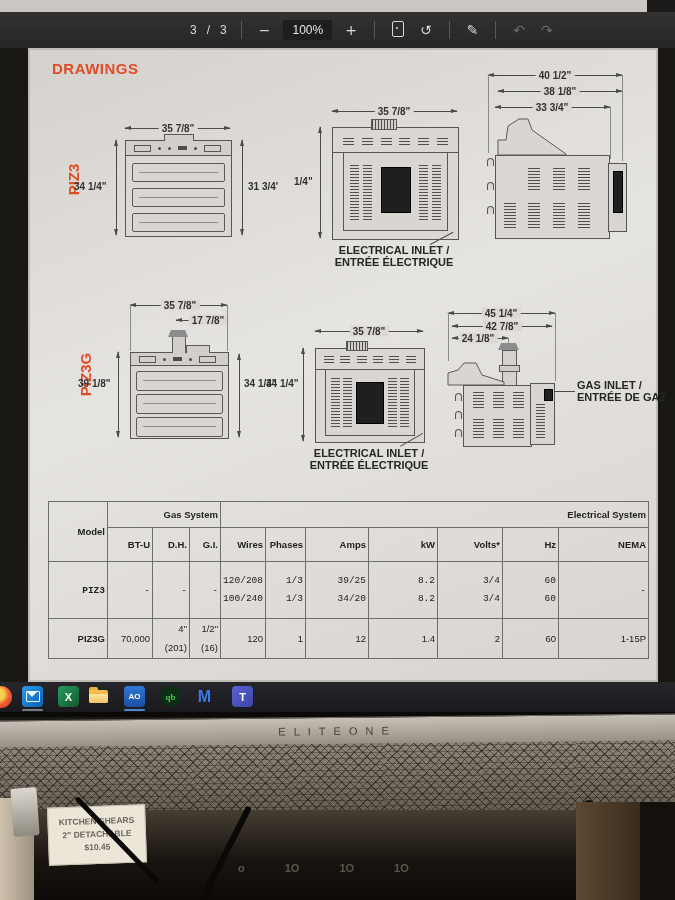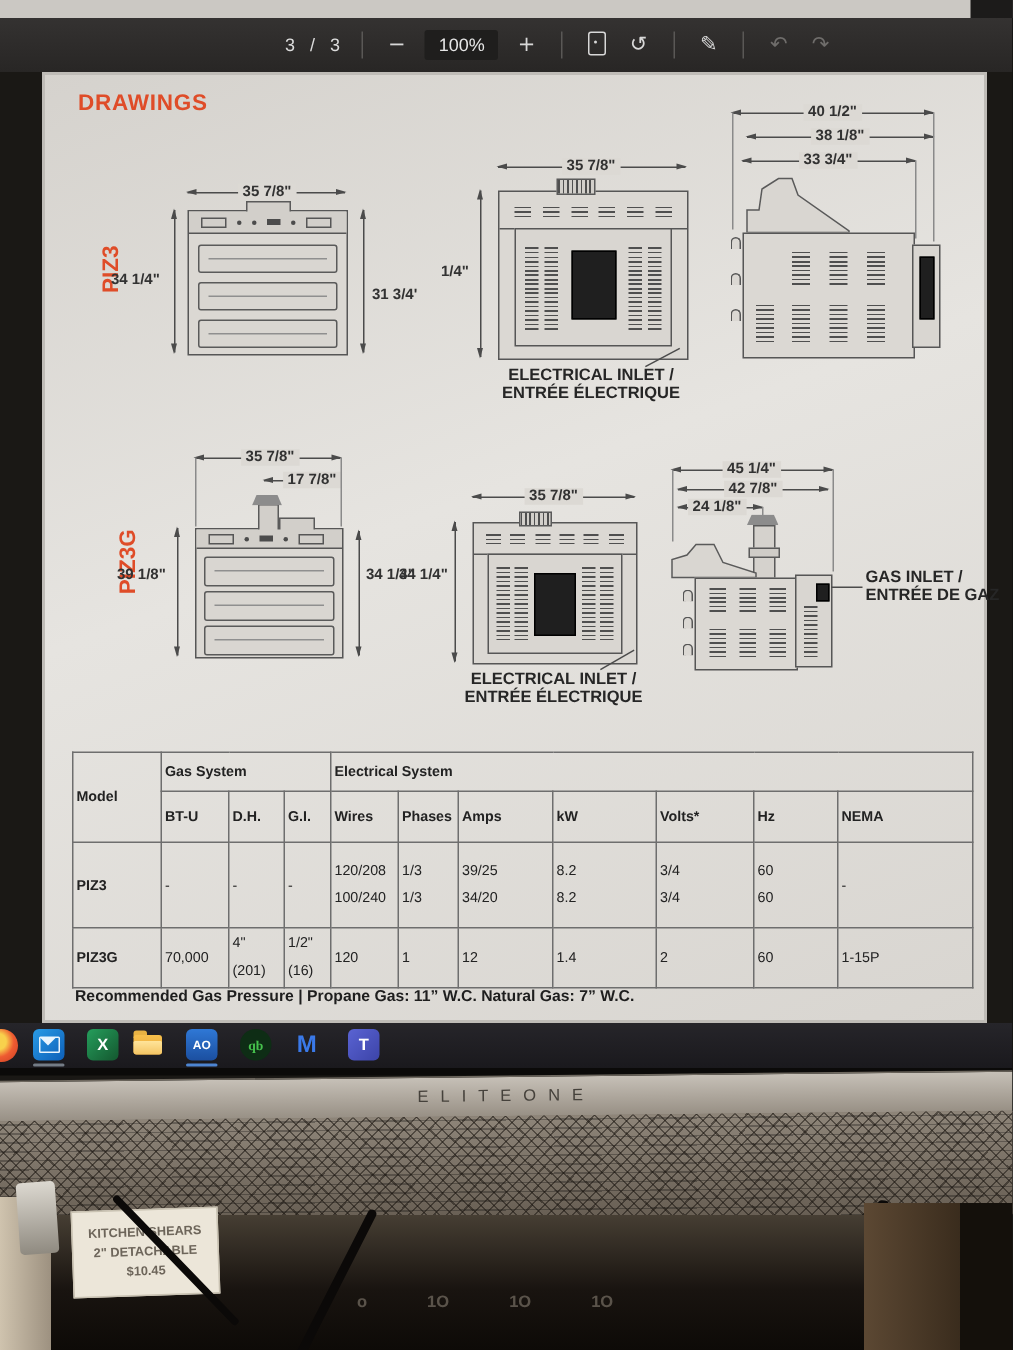--- a/index.html
+++ b/index.html
@@ -51,26 +51,26 @@
   .ovb-body{position:absolute;border:1px solid #565656;background:#d9d6d1;}
   .vcol{position:absolute;width:9px;}
   .blackbox{position:absolute;background:#1f1f1f;border:1px solid #000;}
   .cap{position:absolute;transform:translateX(-50%);font-weight:700;font-size:11px;color:#262626;white-space:nowrap;}
   .callout{position:absolute;font-weight:700;font-size:11px;color:#262626;white-space:nowrap;}
   .hook{position:absolute;width:5px;height:7px;border:1px solid #565656;border-bottom:none;border-radius:5px 5px 0 0;background:#dbd8d3;}
   .panel{position:absolute;border:1px solid #565656;background:#d9d6d1;}
 
   
   table.spec{position:absolute;border-collapse:collapse;table-layout:fixed;}
-  table.spec td{border:1px solid #6e6e6e;text-align:left;vertical-align:middle;
+  table.spec td{border:1px solid #6e6e6e;text-align:right;vertical-align:middle;
                 font-size:9.5px;color:#222;padding:1px 2px;}
   table.spec .hd{font-weight:700;font-size:9.5px;}
   table.spec .gh td{height:23px;}
   table.spec .ch td{height:31px;}
-  table.spec .r1 td{height:54px;}
+  table.spec .r1 td{height:54px;font-family:Liberation Mono, monospace;}
   table.spec .r2 td{height:37px;}
   .cell2 div{line-height:1.9;}
   .footnote{position:absolute;font-weight:700;font-size:10.5px;color:#1e1e1e;}
 
   
   .taskbar{left:0;top:682px;width:675px;height:30px;background:linear-gradient(#26252a,#1a191d);}
   .tb-ic{position:absolute;top:4px;width:21px;height:21px;border-radius:4px;display:flex;align-items:center;justify-content:center;font-weight:700;color:#fff;}
   .ic-browser{left:-10px;width:22px;height:22px;border-radius:50%;background:radial-gradient(circle at 40% 38%,#f8d14c 0 28%,#ee5b31 55%,#c93d22);}
   .ic-outlook{left:22px;background:linear-gradient(135deg,#2a9be6,#0d5fb8);}
   .env{width:12px;height:9px;border:1.5px solid #eaf4fd;border-radius:1px;position:relative;}
@@ -157,21 +157,21 @@
       </div>
       <div class="deck" style="left:6px;right:6px;top:22px;height:17px;"></div>
       <div class="deck" style="left:6px;right:6px;top:47px;height:17px;"></div>
       <div class="deck" style="left:6px;right:6px;top:72px;height:17px;"></div>
     </div>
     <div class="dline-h" style="left:97px;top:80px;width:105px;"></div>
     <div class="dlab" style="left:150px;top:80px;">35 7/8"</div>
     <div class="dline-v" style="left:88px;top:92px;height:95px;"></div>
     <div class="dtxt" style="left:46px;top:133px;">34 1/4"</div>
     <div class="dline-v" style="left:214px;top:92px;height:95px;"></div>
-    <div class="dtxt" style="left:220px;top:143px;">31 3/4'</div>
+    <div class="dtxt" style="left:220px;top:133px;">31 3/4'</div>
 
     <div class="obox" style="left:304px;top:79px;width:125px;height:111px;">
       <div class="abs slats-v" style="left:38px;top:-9px;width:24px;height:9px;border:1px solid #5a5a5a;background-color:#d2cfca;"></div>
       <div class="abs" style="left:0;right:0;top:0;height:24px;border-bottom:1px solid #565656;display:flex;align-items:center;justify-content:space-around;padding:0 6px;">
         <span class="slats-h" style="width:11px;height:9px;"></span>
           <span class="slats-h" style="width:11px;height:9px;"></span>
           <span class="slats-h" style="width:11px;height:9px;"></span>
           <span class="slats-h" style="width:11px;height:9px;"></span>
           <span class="slats-h" style="width:11px;height:9px;"></span>
           <span class="slats-h" style="width:11px;height:9px;"></span>
@@ -387,21 +387,20 @@
         <td>1</td>
         <td>12</td>
         <td>1.4</td>
         <td>2</td>
         <td>60</td>
         <td>1-15P</td>
       </tr>
     </tbody>
       </table>
 
-    <div class="footnote" style="left:22px;top:610px;">Recommended Gas Pressure | Propane Gas: 11” W.C.  Natural Gas: 7” W.C.</div>
   </div>
 
   <div class="abs taskbar">
     <div class="tb-ic ic-browser"></div>
     <div class="tb-ic ic-outlook">
         <span class="env"></span>
       </div>
     <div class="tb-under" style="left:22px;width:21px;background:rgba(190,205,220,.55);"></div>
     <div class="tb-ic ic-excel">X</div>
     <div class="tb-ic ic-folder">

